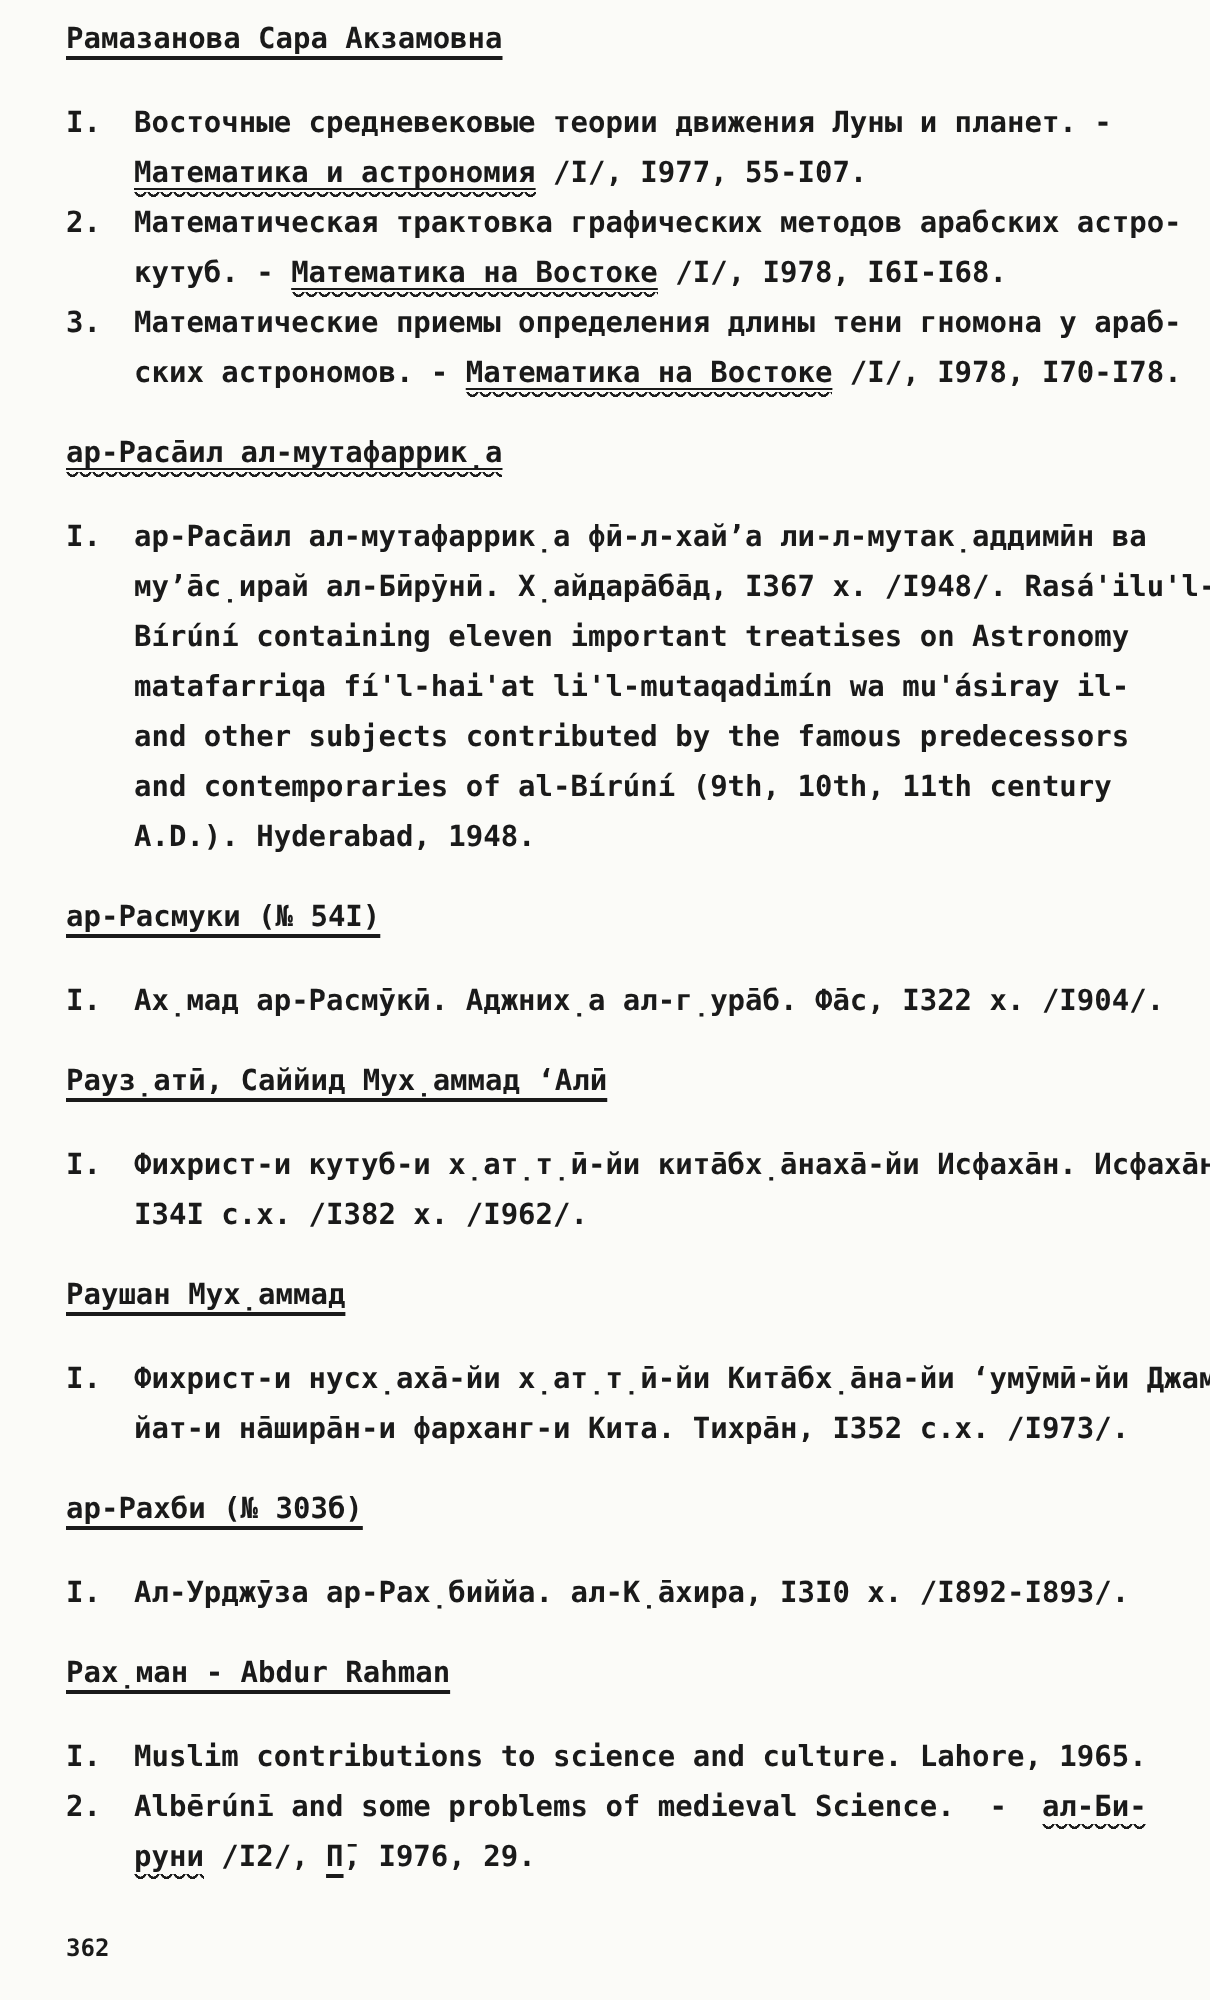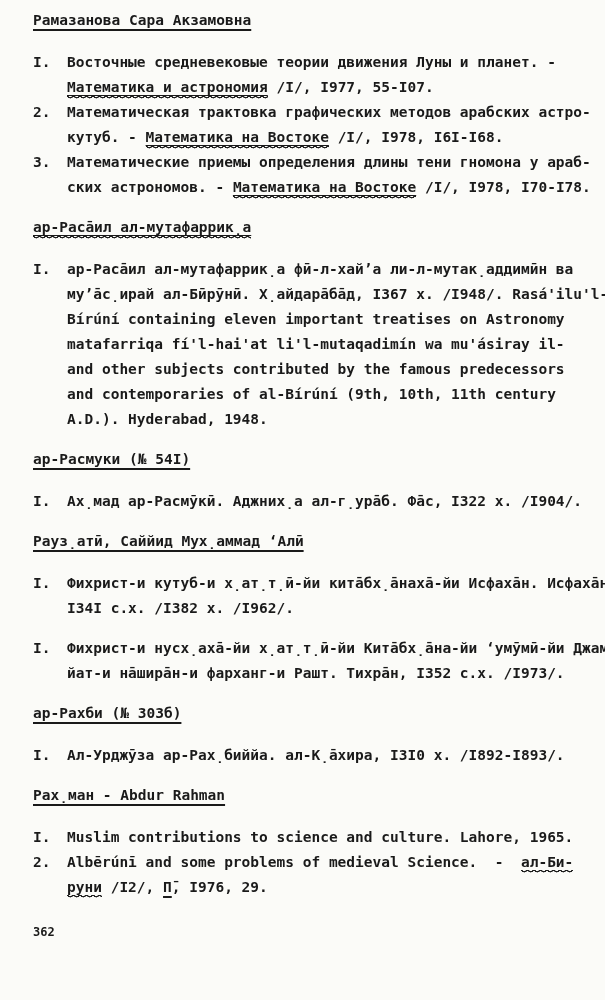--- a/index.html
+++ b/index.html
@@ -120,25 +120,26 @@
         <div class="heading-row"><span class="u-solid">Рауз̣атӣ, Саййид Мух̣аммад ‘Алӣ</span></div>
         <div class="entry">
           <span class="num">I.</span>
           <div class="etext">
             <div class="line"><span class="seg">Фихрист-и кутуб-и х̣ат̣т̣ӣ-йи кита̄бх̣а̄наха̄-йи Исфаха̄н. Исфаха̄н,</span></div>
             <div class="line"><span class="seg">I34I с.х. /I382 х. /I962/.</span></div>
           </div>
         </div>
       </section>
       <section class="section">
+        <div class="heading-row"><span class="u-solid">Раушан Мух̣аммад</span></div>
         <div class="entry">
           <span class="num">I.</span>
           <div class="etext">
             <div class="line"><span class="seg">Фихрист-и нусх̣аха̄-йи х̣ат̣т̣ӣ-йи Кита̄бх̣а̄на-йи ‘умӯмӣ-йи Джам‘и-</span></div>
-            <div class="line"><span class="seg">йат-и на̄шира̄н-и фарханг-и Рашт. Тихра̄н, I352 с.х. /I973/.</span></div>
+            <div class="line"><span class="seg">йат-и на̄шира̄н-и фарханг-и Кита. Тихра̄н, I352 с.х. /I973/.</span></div>
           </div>
         </div>
       </section>
       <section class="section">
         <div class="heading-row"><span class="u-solid">ар-Рахби (№ 303б)</span></div>
         <div class="entry">
           <span class="num">I.</span>
           <div class="etext">
             <div class="line"><span class="seg">Ал-Урджӯза ар-Рах̣биййа. ал-К̣а̄хира, I3I0 х. /I892-I893/.</span></div>
           </div>

